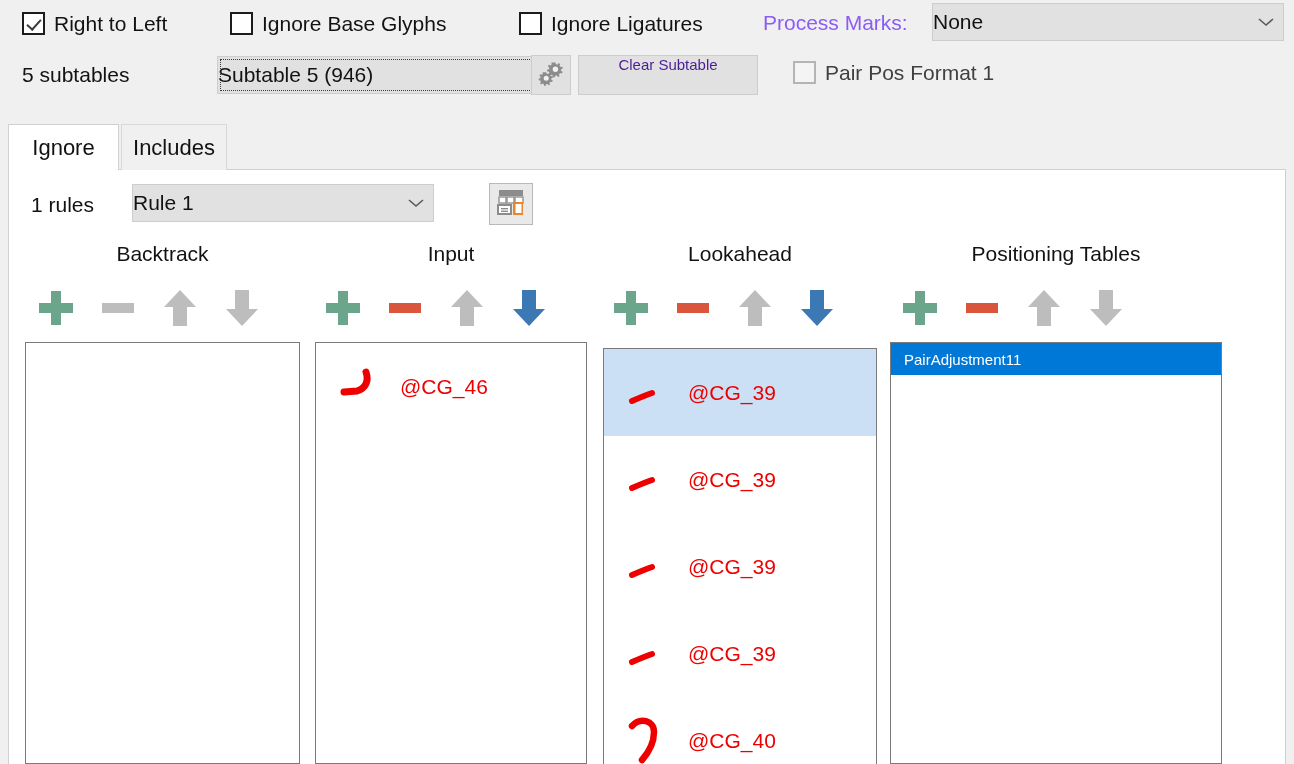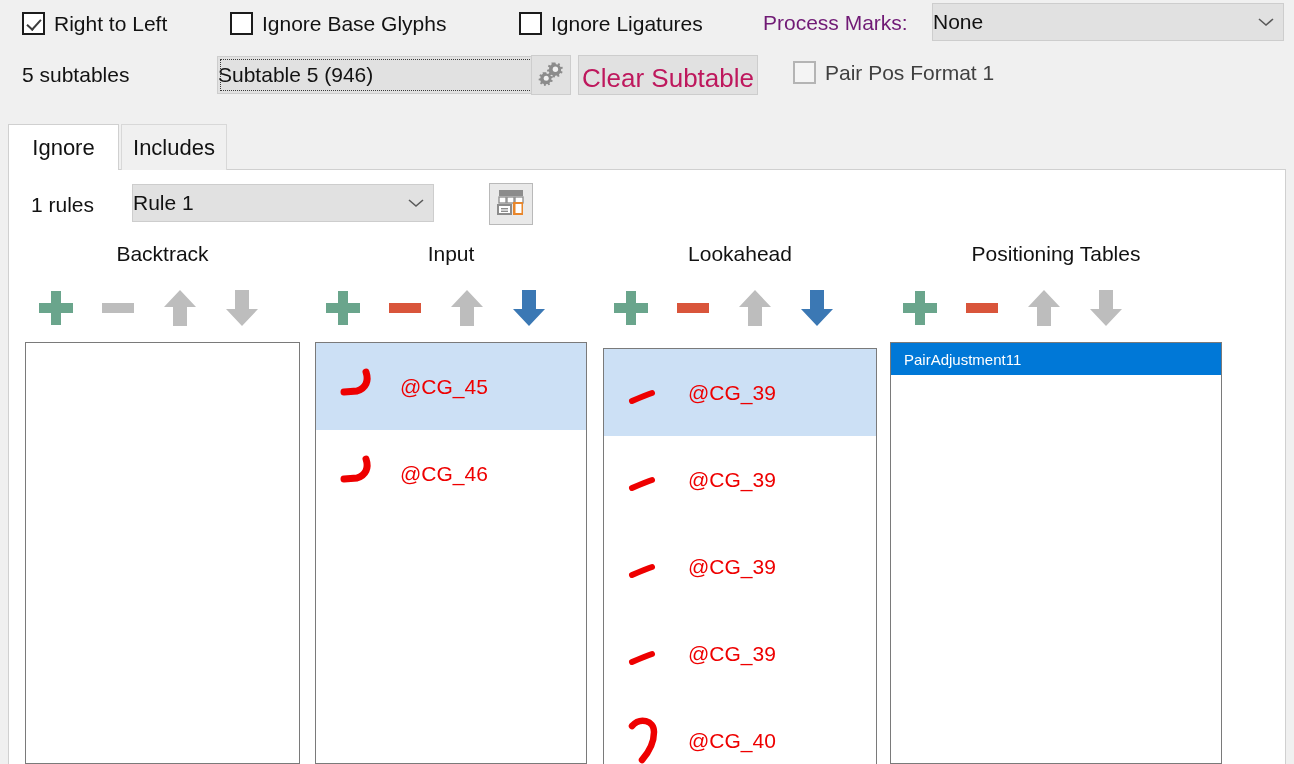--- a/index.html
+++ b/index.html
@@ -53,21 +53,21 @@
     border-width: 0 2.4px 2.4px 0;
     transform: rotate(42deg);
   }
   .chklabel { font-size: 21px; color: #121212; white-space: nowrap; line-height: 1; }
   .chklabel.dim { color: #404040; }
 
   .pm-label {
     position: absolute;
     left: 763px; top: 11px;
     font-size: 21px;
-    color: #701a75;
+    color: #8b5cf6;
     white-space: nowrap;
   }
 
   
   .combo {
     position: absolute;
     background: #e1e1e1;
     border: 1px solid #cdcdcd;
     box-sizing: border-box;
     display: flex;
@@ -119,23 +119,23 @@
     display: flex; align-items: center; justify-content: center;
     cursor: default;
   }
 
   
   .btn {
     position: absolute;
     background: #e1e1e1;
     border: 1px solid #cdcdcd;
     box-sizing: border-box;
-    display: flex; align-items: flex-end; justify-content: center;
-    font-size: 26px;
-    color: #be185d;
+    display: flex; align-items: flex-start; justify-content: center;
+    font-size: 15px;
+    color: #4c1d95;
     cursor: default;
     white-space: nowrap;
   }
   #btn-clear-subtable { left: 578px; top: 55px; width: 180px; height: 40px; }
 
   
   .tabstrip {
     position: absolute;
     left: 8px; top: 124px;
     width: 1278px;
@@ -507,26 +507,20 @@
       <span>
         <svg width="44" height="44" viewBox="0 0 44 44">
           <path fill="#bdbdbd" d="M22 40 L38 23 h-9 v-19 h-14 v19 h-9 z"></path>
         </svg>
       </span>
     </div>
   </div>
 
 <div class="listbox" id="list-backtrack"></div>
 <div class="listbox" id="list-input">
-    <div class="row selected">
-      <span class="glyph"><svg width="46" height="56" viewBox="0 0 46 56">
-          <path fill="none" stroke="#ee0000" stroke-linecap="round" d="M31 13 C34 22 31 29 22 32 L9 33" stroke-width="7"></path>
-        </svg></span>
-      <span class="cg-label">@CG_45</span>
-    </div>
     <div class="row">
       <span class="glyph"><svg width="46" height="56" viewBox="0 0 46 56">
           <path fill="none" stroke="#ee0000" stroke-linecap="round" d="M31 13 C34 22 31 29 22 32 L9 33" stroke-width="7"></path>
         </svg></span>
       <span class="cg-label">@CG_46</span>
     </div>
   </div>
 <div class="listbox" id="list-lookahead">
     <div class="row selected">
       <span class="glyph"><svg width="46" height="56" viewBox="0 0 46 56">

